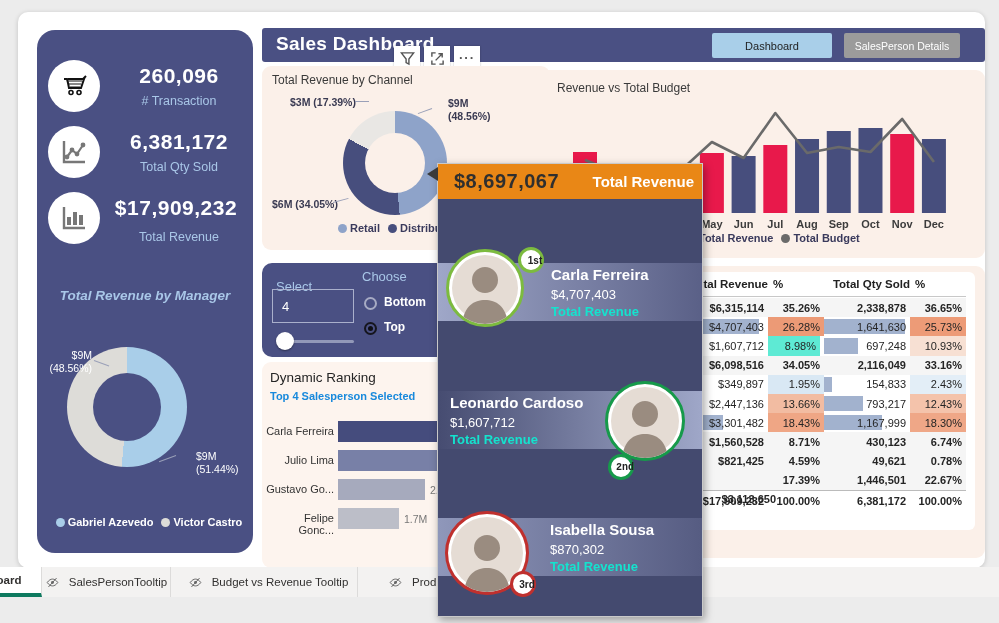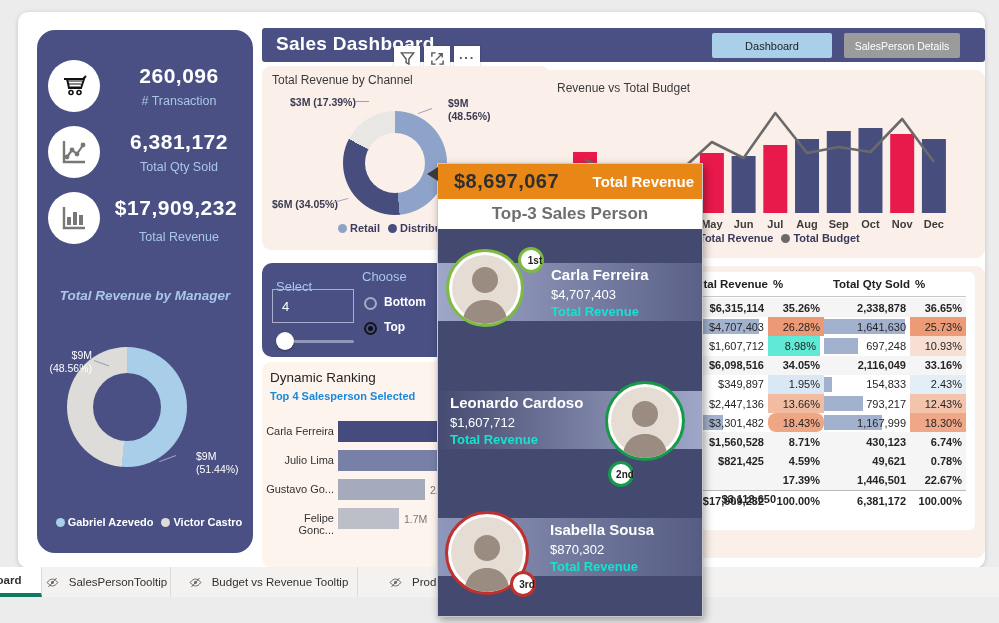--- a/index.html
+++ b/index.html
@@ -329,21 +329,21 @@
         </div>
         <div class="td num" style="left: 270px; width: 56px; top: 0px; height: 100%; background: rgb(244, 195, 171);">
           <span class="cellv">12.43%</span>
         </div>
       </div>
       <div class="abs" style="left: 0px; top: 141.2px; width: 326px; height: 19.2px;">
         <div class="td num" style="left: 0px; width: 128px; top: 0px; height: 100%;">
           <div class="databar" style="width: 65%;"></div>
           <span class="cellv">$3,301,482</span>
         </div>
-        <div class="td num" style="left: 128px; width: 56px; top: 0px; height: 100%; background: rgb(239, 166, 133); border-radius: 8px;">
+        <div class="td num" style="left: 128px; width: 56px; top: 0px; height: 100%; background: rgb(239, 166, 133);">
           <span class="cellv">18.43%</span>
         </div>
         <div class="td num" style="left: 184px; width: 86px; top: 0px; height: 100%;">
           <div class="databar" style="width: 67%;"></div>
           <span class="cellv">1,167,999</span>
         </div>
         <div class="td num" style="left: 270px; width: 56px; top: 0px; height: 100%; background: rgb(239, 167, 135);">
           <span class="cellv">18.30%</span>
         </div>
       </div>
@@ -441,41 +441,40 @@
       <span>Product Tooltip</span>
     </div>
   </div>
 
 <div id="tooltip" class="abs" style="z-index:50;">
   <div id="tt-arrow" class="abs"></div>
   <div id="tt-orange" class="abs">
     <span id="tt-total-value">$8,697,067</span>
     <span id="tt-total-label">Total Revenue</span>
   </div>
-  <div id="tt-head" class="abs">Top-3 Sales Person</div>
   <div id="tt-body" class="abs" style="left:0;top:65px;right:0;bottom:0;">
       <div class="person-band" style="top: 34px; background: linear-gradient(90deg, rgb(159, 167, 200) 0%, rgb(90, 96, 135) 100%);"></div>
       <div class="avatar" style="left: 8px; top: 20px; width: 78px; height: 78px; border: 3px solid rgb(124, 187, 63); box-shadow: rgb(255, 255, 255) 0px 0px 0px 3px inset; z-index: 2;">
         <svg width="70" height="70" viewBox="0 0 70 70">
           <circle cx="35" cy="26" r="13" fill="#9A8C80"></circle>
           <path d="M12 70c2-18 12-24 23-24s21 6 23 24z" fill="#9A8C80"></path>
         </svg>
       </div>
       <div class="badge" style="left: 80px; top: 18px; width: 26px; height: 26px; border: 3px solid rgb(124, 187, 63);">1st</div>
       <div class="p-name" style="left: 113px; top: 37px;">Carla Ferreira</div>
       <div class="p-val" style="left: 113px; top: 58px;">$4,707,403</div>
       <div class="p-metric" style="left: 113px; top: 75px;">Total Revenue</div>
       <div class="person-band" style="top: 162px; background: linear-gradient(90deg, rgb(70, 76, 113) 0%, rgb(159, 167, 200) 100%);"></div>
       <div class="avatar" style="left: 167px; top: 152px; width: 80px; height: 80px; border: 3px solid rgb(22, 154, 74); box-shadow: rgb(255, 255, 255) 0px 0px 0px 3px inset; z-index: 2;">
         <svg width="70" height="70" viewBox="0 0 70 70">
           <circle cx="35" cy="26" r="13" fill="#9A8C80"></circle>
           <path d="M12 70c2-18 12-24 23-24s21 6 23 24z" fill="#9A8C80"></path>
         </svg>
       </div>
-      <div class="badge" style="left: 170px; top: 232px; width: 26px; height: 26px; border: 3px solid rgb(22, 154, 74);">2nd</div>
+      <div class="badge" style="left: 170px; top: 225px; width: 26px; height: 26px; border: 3px solid rgb(22, 154, 74); font-family: Liberation Mono, monospace;">2nd</div>
       <div class="p-name" style="left: 12px; top: 165px;">Leonardo Cardoso</div>
       <div class="p-val" style="left: 12px; top: 186px;">$1,607,712</div>
       <div class="p-metric" style="left: 12px; top: 203px;">Total Revenue</div>
       <div class="person-band" style="top: 289px; background: linear-gradient(90deg, rgb(143, 151, 186) 0%, rgb(86, 92, 130) 100%);"></div>
       <div class="avatar" style="left: 7px; top: 282px; width: 84px; height: 84px; border: 3px solid rgb(192, 48, 46); box-shadow: rgb(255, 255, 255) 0px 0px 0px 3px inset; z-index: 2;">
         <svg width="70" height="70" viewBox="0 0 70 70">
           <circle cx="35" cy="26" r="13" fill="#9A8C80"></circle>
           <path d="M12 70c2-18 12-24 23-24s21 6 23 24z" fill="#9A8C80"></path>
         </svg>
       </div>

